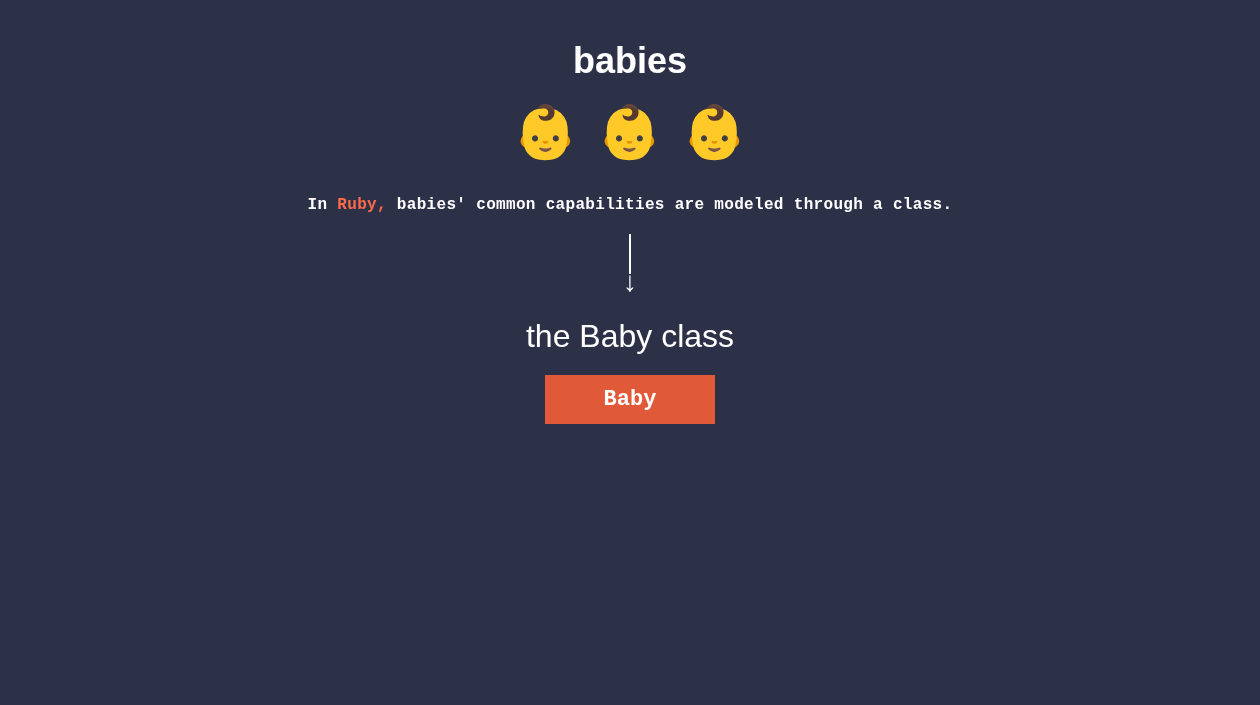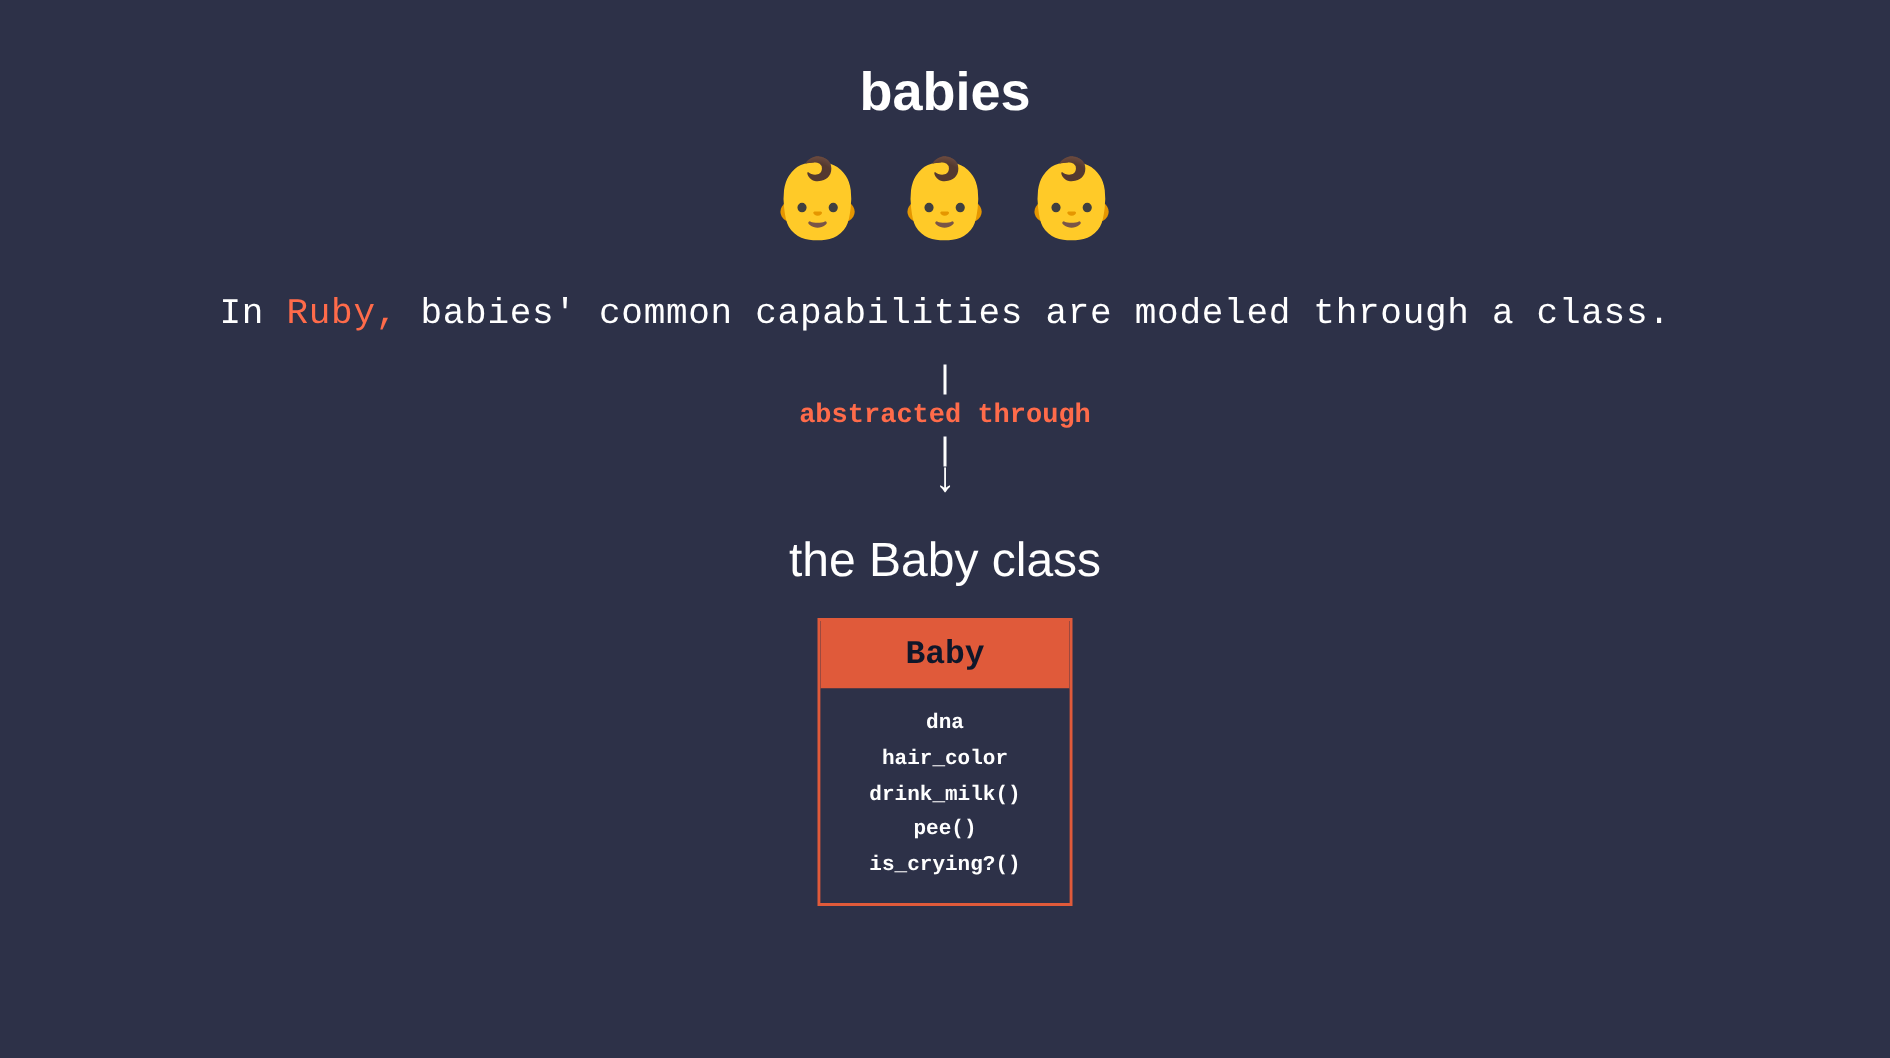--- a/index.html
+++ b/index.html
@@ -33,22 +33,22 @@
     .emoji-row {
       display: flex;
       gap: 20px;
       margin-bottom: 30px;
       font-size: 52px;
     }
 
     .description-text {
       color: #ffffff;
       font-family: 'Courier New', Courier, monospace;
-      font-size: 24px;
-      font-weight: 400;
+      font-size: 16px;
+      font-weight: 700;
       letter-spacing: 0.02em;
       margin-bottom: 20px;
       white-space: nowrap;
     }
 
     .description-text .ruby-keyword {
       color: #ff6b4a;
     }
 
     .arrow-section {
@@ -99,21 +99,21 @@
       overflow: hidden;
     }
 
     .class-box-header {
       background-color: #e05a3a;
       padding: 10px 0;
       text-align: center;
     }
 
     .class-box-header-text {
-      color: #0f172a;
+      color: #ffffff;
       font-family: 'Courier New', Courier, monospace;
       font-size: 22px;
       font-weight: bold;
     }
 
     .class-box-body {
       background-color: #2d3148;
       padding: 12px 16px;
     }
 
@@ -135,31 +135,23 @@
   <span>👶</span>
   <span>👶</span>
 </div>
 
 <p class="description-text">
   In <span class="ruby-keyword">Ruby,</span> babies' common capabilities are modeled through a class.
 </p>
 
 <div class="arrow-section">
   <div class="vertical-line-top"></div>
-  <span class="abstracted-text">abstracted through</span>
   <div class="vertical-line-bottom"></div>
   <span class="arrow-down">↓</span>
 </div>
 
 <p class="class-label">the Baby class</p>
 
 <div class="class-box">
   <div class="class-box-header">
     <span class="class-box-header-text">Baby</span>
   </div>
-  <div class="class-box-body">
-    <div class="class-box-item">dna</div>
-    <div class="class-box-item">hair_color</div>
-    <div class="class-box-item">drink_milk()</div>
-    <div class="class-box-item">pee()</div>
-    <div class="class-box-item">is_crying?()</div>
-  </div>
 </div>
 
 </body></html>

